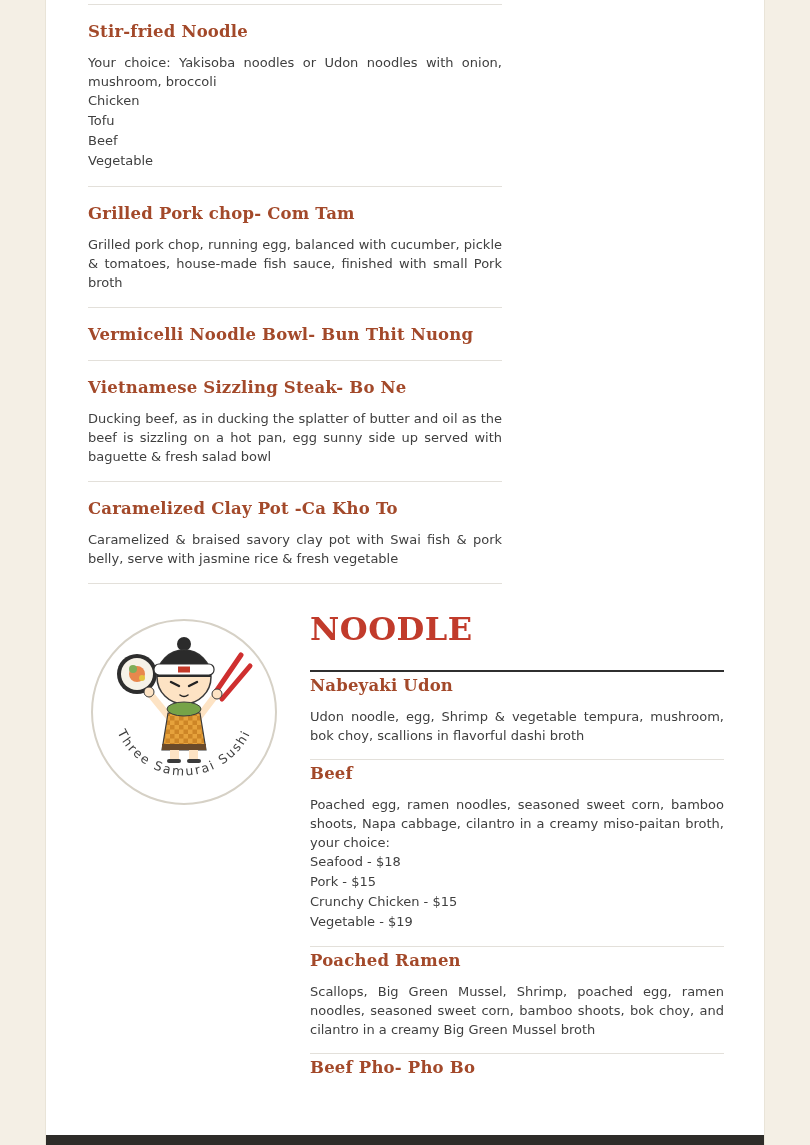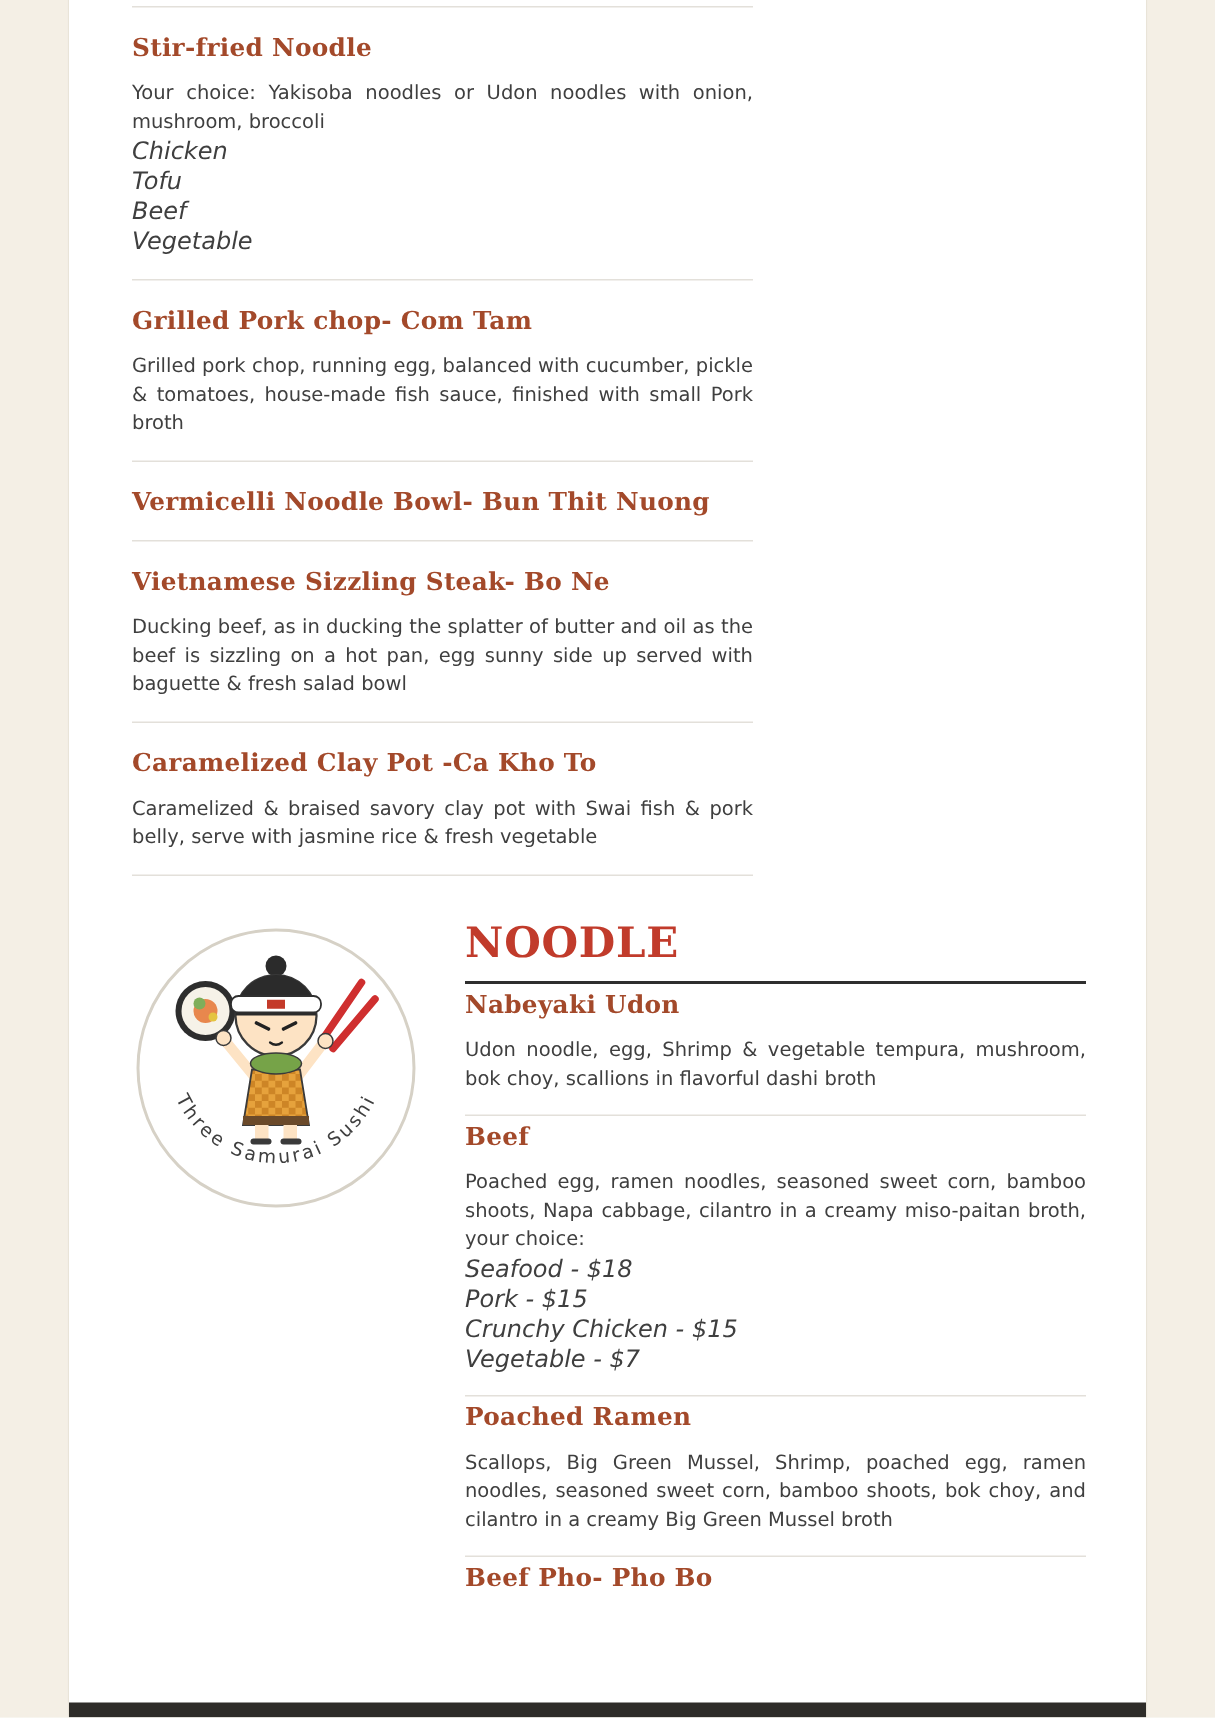--- a/index.html
+++ b/index.html
@@ -18,31 +18,31 @@
   hr.divider { border:none; border-top:1px solid #e3e0da; }
   .menu-item h3 {
     font-family:"DejaVu Serif","Liberation Serif",serif;
     font-size:16.5px; line-height:21px; font-weight:700;
     color:#a3492a; padding-top:16px; letter-spacing:0.2px;
   }
   .menu-item .desc {
     margin-top:11px; font-size:13px; line-height:19px;
     color:#3f3f3f; text-align:justify;
   }
-  .menu-item .opt { font-size:16px; line-height:20px; color:#3f3f3f;font-style:italic; }
+  .menu-item .opt { font-size:13px; line-height:20px; color:#3f3f3f; }
   .menu-item { padding-bottom:15px; }
 
   .noodle-row { display:flex; margin-top:28px; }
   .logo-cell { width:264px; flex:0 0 264px; }
   .logo-wrap { width:190px; height:190px; margin-left:43px; margin-top:5px; }
   .right-col { width:414px; flex:0 0 414px; }
   .section-title {
     font-family:"DejaVu Serif","Liberation Serif",serif;
-    font-size:28px; line-height:34px; font-weight:700; color:#c13b2b;
-    letter-spacing:0.5px; padding-bottom:8px; border-bottom:2px solid #2f2f2f;
+    font-size:32px; line-height:34px; font-weight:700; color:#c13b2b;
+    letter-spacing:0.5px; padding-bottom:24px; border-bottom:2px solid #2f2f2f;
   }
   .right-col .menu-item { padding-bottom:14px; }
   .right-col .menu-item h3 { padding-top:3px; }
 
   .footer-bar {
     position:absolute; left:0; bottom:0; width:100%; height:10px;
     background:#2e2c29;
   }
   .logo-arc-text {
     font-family:"DejaVu Sans","Liberation Sans",sans-serif;
@@ -152,21 +152,21 @@
           <p class="desc">Udon noodle, egg, Shrimp &amp; vegetable tempura, mushroom, bok choy, scallions in flavorful dashi broth</p>
         </section>
         <hr class="divider">
 
         <section class="menu-item">
           <h3>Beef</h3>
           <p class="desc">Poached egg, ramen noodles, seasoned sweet corn, bamboo shoots, Napa cabbage, cilantro in a creamy miso-paitan broth, your choice:</p>
           <div class="opt">Seafood - $18</div>
           <div class="opt">Pork - $15</div>
           <div class="opt">Crunchy Chicken - $15</div>
-          <div class="opt">Vegetable - $7</div>
+          <div class="opt">Vegetable - $19</div>
         </section>
         <hr class="divider">
 
         <section class="menu-item">
           <h3>Poached Ramen</h3>
           <p class="desc">Scallops, Big Green Mussel, Shrimp, poached egg, ramen noodles, seasoned sweet corn, bamboo shoots, bok choy, and cilantro in a creamy Big Green Mussel broth</p>
         </section>
         <hr class="divider">
 
         <section class="menu-item">

